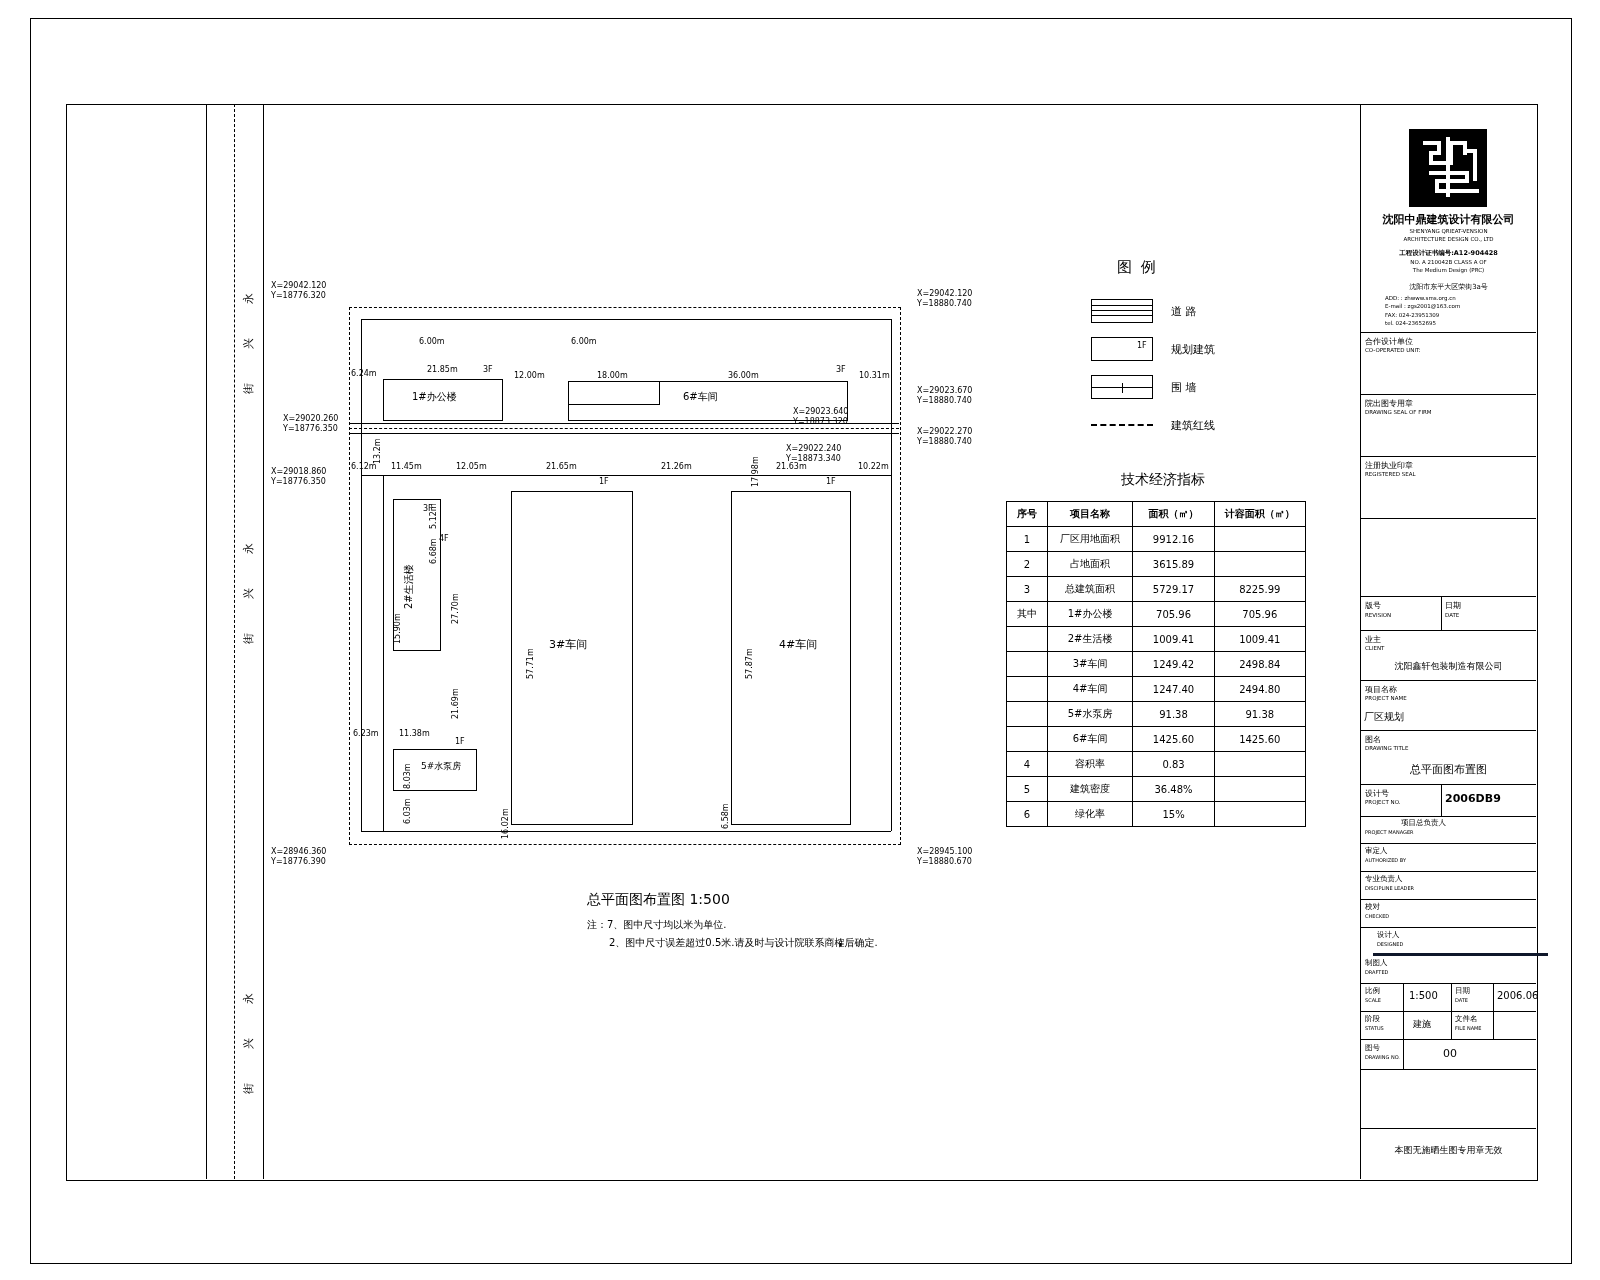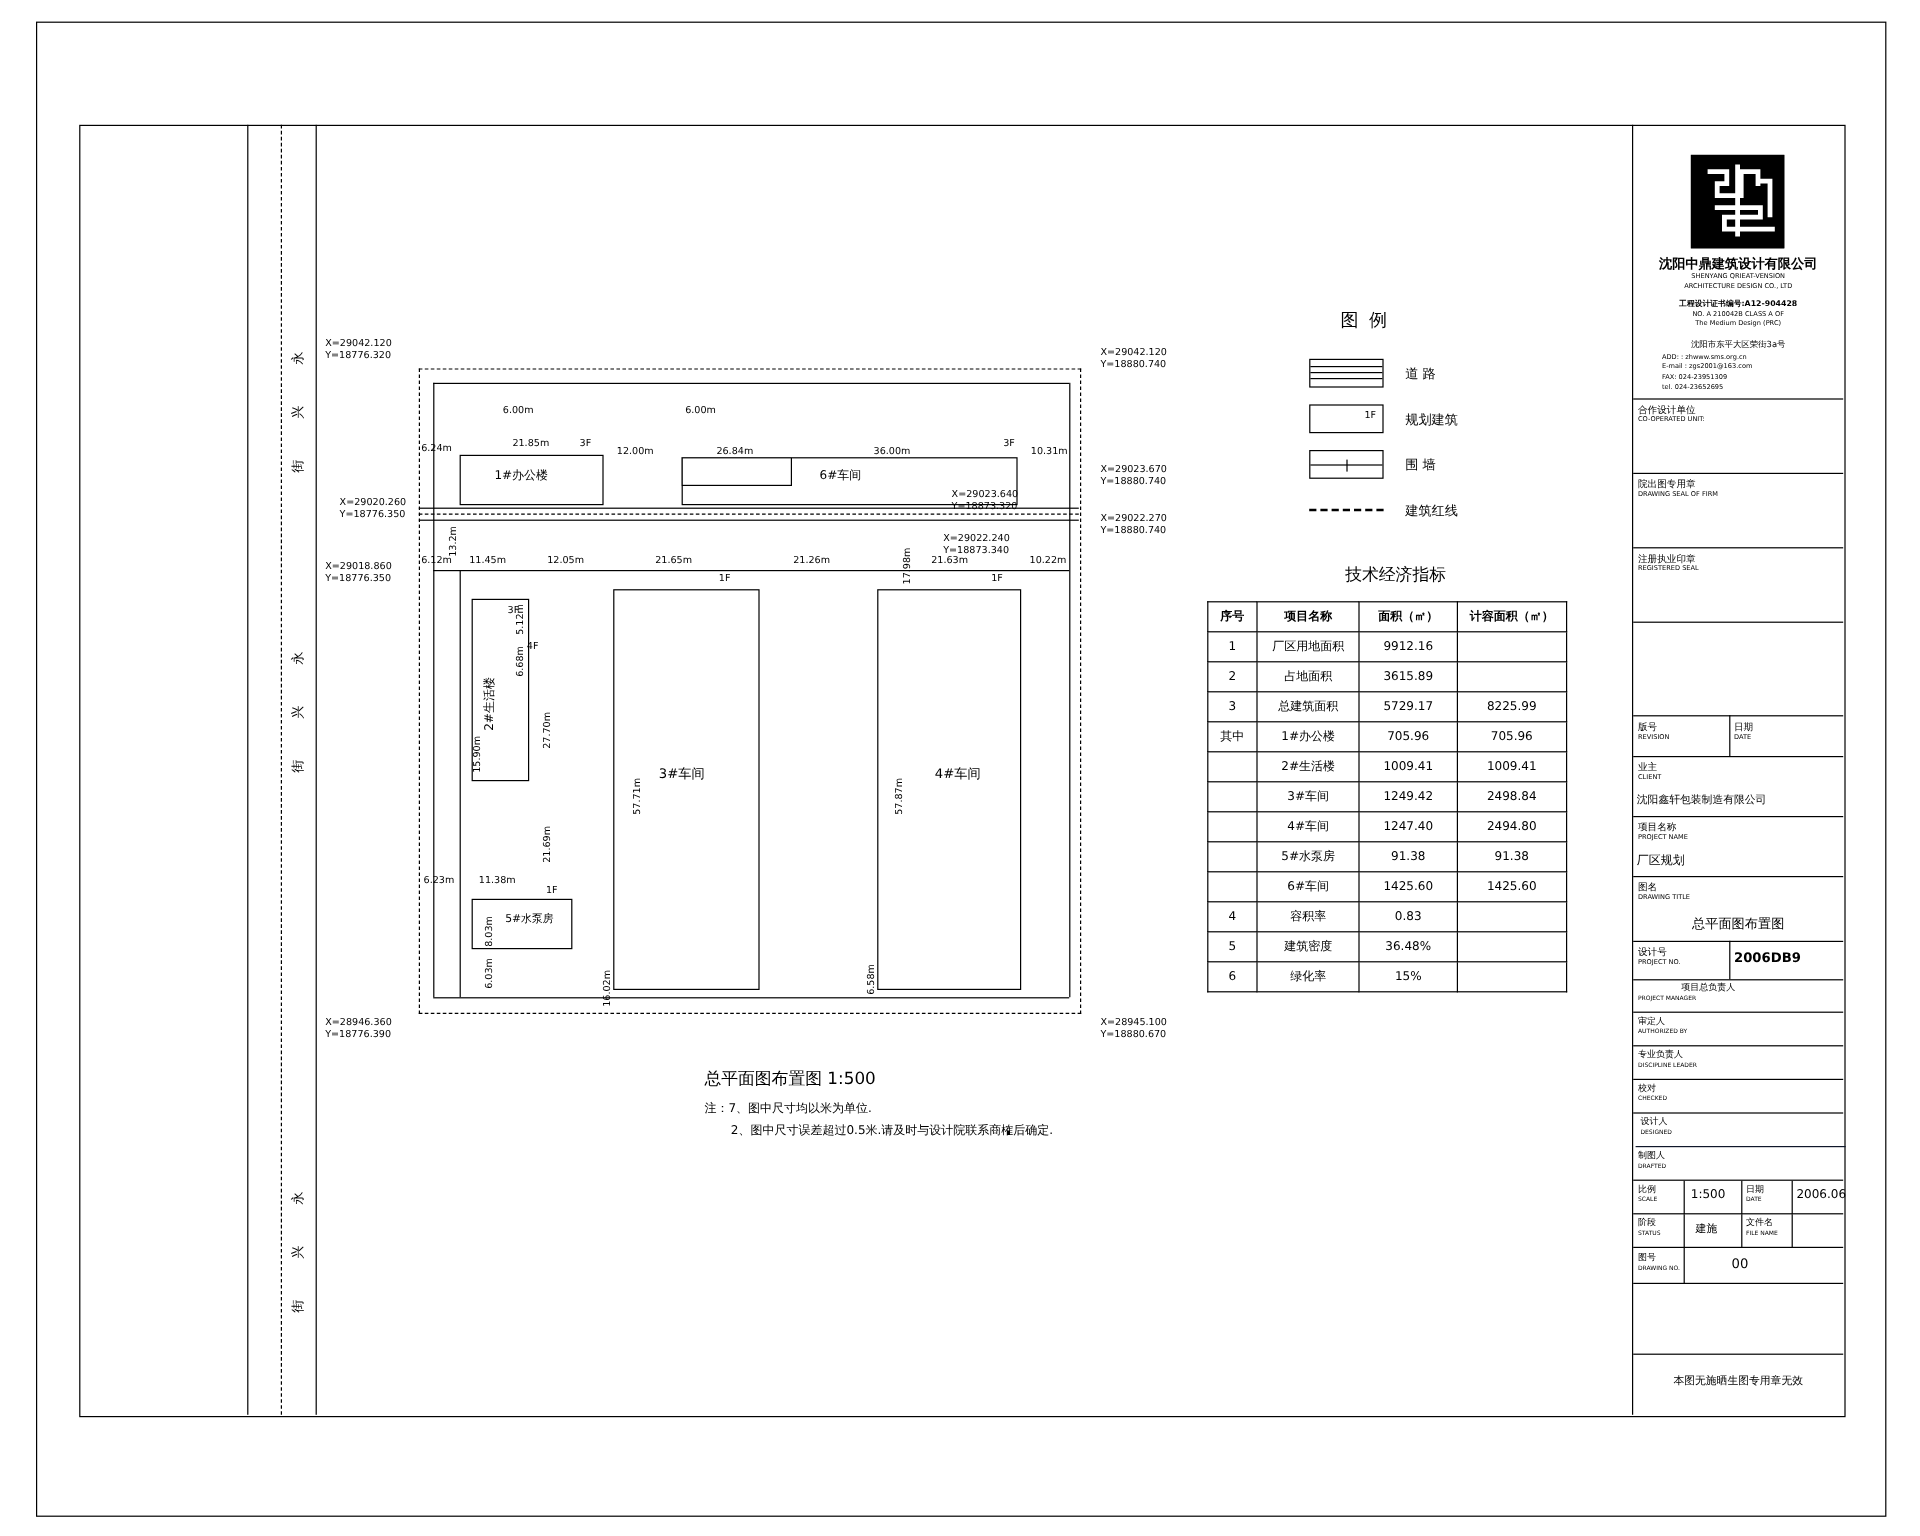--- a/index.html
+++ b/index.html
@@ -53,21 +53,21 @@
 
   <div class="hline" style="left:318px;top:404px;width:550px;height:1px;"></div>
   <div class="hline" style="left:318px;top:414px;width:550px;height:1px;"></div>
   <div class="hline" style="left:318px;top:409px;width:550px;height:1px;border-top:1px dashed #000;background:transparent;"></div>
 
   <div class="hline" style="left:330px;top:362px;width:0px;height:0px;"></div>
 
   <div class="txt s8" style="left:320px;top:350px;">6.24m</div>
   <div class="txt s8" style="left:396px;top:346px;">21.85m</div>
   <div class="txt s8" style="left:483px;top:352px;">12.00m</div>
-  <div class="txt s8" style="left:566px;top:352px;">26.84m</div>
+  <div class="txt s8" style="left:566px;top:352px;">18.00m</div>
   <div class="txt s8" style="left:697px;top:352px;">36.00m</div>
   <div class="txt s8" style="left:828px;top:352px;">10.31m</div>
 
   <div class="txt s8" style="left:388px;top:318px;">6.00m</div>
   <div class="txt s8" style="left:540px;top:318px;">6.00m</div>
   <div class="txt s8 rot" style="left:390px;top:392px;">10.7m</div>
   <div class="txt s8 rot" style="left:545px;top:392px;">9.8m</div>
   <div class="txt s8 rot" style="left:740px;top:392px;">8.4m</div>
   <div class="txt s8 rot" style="left:342px;top:445px;">13.2m</div>
   <div class="txt s8 rot" style="left:720px;top:468px;">17.98m</div>
@@ -325,21 +325,21 @@
 
     <div class="hline" style="left:0;top:526px;width:175px;height:1px;"></div>
     <div class="vline" style="left:80px;top:492px;width:1px;height:34px;"></div>
     <div style="position:absolute;left:4px;top:496px;font-size:8px;">版号</div>
     <div style="position:absolute;left:4px;top:508px;font-size:5.5px;">REVISION</div>
     <div style="position:absolute;left:84px;top:496px;font-size:8px;">日期</div>
     <div style="position:absolute;left:84px;top:508px;font-size:5.5px;">DATE</div>
 
     <div style="position:absolute;left:4px;top:530px;font-size:8px;">业主</div>
     <div style="position:absolute;left:4px;top:541px;font-size:5.5px;">CLIENT</div>
-    <div style="position:absolute;left:3px;top:556px;width:169px;text-align:left;font-size:9px;">沈阳鑫轩包装制造有限公司</div>
+    <div style="position:absolute;left:3px;top:556px;width:169px;text-align:center;font-size:9px;">沈阳鑫轩包装制造有限公司</div>
     <div class="hline" style="left:0;top:576px;width:175px;height:1px;"></div>
 
     <div style="position:absolute;left:4px;top:580px;font-size:8px;">项目名称</div>
     <div style="position:absolute;left:4px;top:591px;font-size:5.5px;">PROJECT NAME</div>
     <div style="position:absolute;left:3px;top:606px;width:169px;font-size:10px;">厂区规划</div>
     <div class="hline" style="left:0;top:626px;width:175px;height:1px;"></div>
 
     <div style="position:absolute;left:4px;top:630px;font-size:8px;">图名</div>
     <div style="position:absolute;left:4px;top:641px;font-size:5.5px;">DRAWING TITLE</div>
     <div style="position:absolute;left:3px;top:658px;width:169px;text-align:center;font-size:11px;">总平面图布置图</div>
@@ -360,21 +360,21 @@
       <div style="position:absolute;left:4px;top:13px;font-size:5px;">AUTHORIZED BY</div>
     </div>
     <div style="position:absolute;left:0;top:768px;width:175px;height:28px;border-bottom:1px solid #000;box-sizing:border-box;">
       <div style="position:absolute;left:4px;top:2px;font-size:7.5px;">专业负责人</div>
       <div style="position:absolute;left:4px;top:13px;font-size:5px;">DISCIPLINE LEADER</div>
     </div>
     <div style="position:absolute;left:0;top:796px;width:175px;height:28px;border-bottom:1px solid #000;box-sizing:border-box;">
       <div style="position:absolute;left:4px;top:2px;font-size:7.5px;">校对</div>
       <div style="position:absolute;left:4px;top:13px;font-size:5px;">CHECKED</div>
     </div>
-    <div style="position:absolute;left:2px;top:824px;width:175px;height:28px;border-bottom:1px solid #0f172a;box-sizing:border-box;">
+    <div style="position:absolute;left:12px;top:824px;width:175px;height:28px;border-bottom:3px solid #0f172a;box-sizing:border-box;">
       <div style="position:absolute;left:4px;top:2px;font-size:7.5px;">设计人</div>
       <div style="position:absolute;left:4px;top:13px;font-size:5px;">DESIGNED</div>
     </div>
     <div style="position:absolute;left:0;top:852px;width:175px;height:28px;border-bottom:1px solid #000;box-sizing:border-box;">
       <div style="position:absolute;left:4px;top:2px;font-size:7.5px;">制图人</div>
       <div style="position:absolute;left:4px;top:13px;font-size:5px;">DRAFTED</div>
     </div>
 
     <div style="position:absolute;left:0;top:880px;width:175px;height:28px;border-bottom:1px solid #000;box-sizing:border-box;">
       <div class="vline" style="left:42px;top:0;width:1px;height:28px;"></div>

